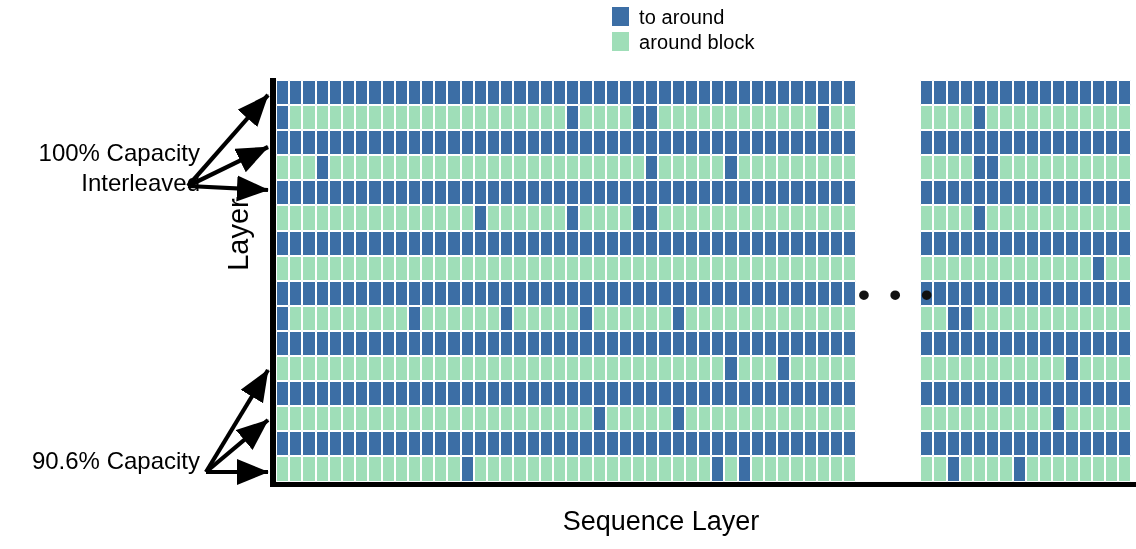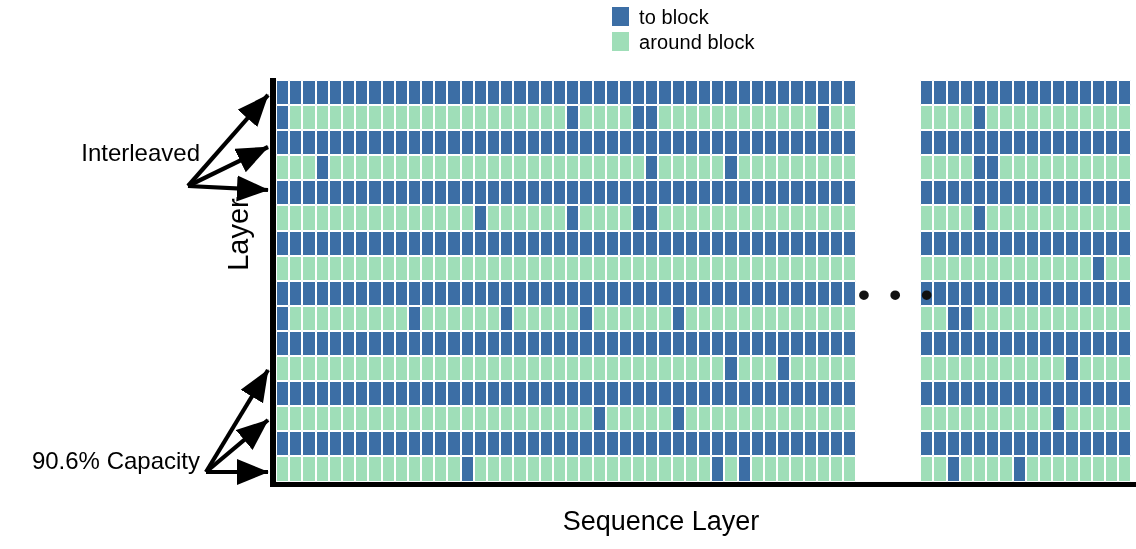--- a/index.html
+++ b/index.html
@@ -43,21 +43,21 @@
   #anno-bot{left:4px;top:446px;width:196px;}
   #arrows{position:absolute;left:0;top:0;width:1136px;height:549px;
           pointer-events:none;}
 </style>
 </head>
 <body>
 
 <div id="legend">
   <div class="legend-row">
     <span class="legend-swatch" style="background: rgb(60, 110, 165);"></span>
-    <span class="legend-label">to block</span>
+    <span class="legend-label">to around</span>
   </div>
   <div class="legend-row">
     <span class="legend-swatch" style="background: rgb(159, 222, 184);"></span>
     <span class="legend-label">around block</span>
   </div>
 </div>
 
 <div id="plot">
   <div id="axis-left"></div>
   <div id="axis-bottom"></div>
@@ -1093,20 +1093,21 @@
       </div>
   </div>
 </div>
 
 <div id="ellipsis">• • •</div>
 
 <div id="ylabel">Layer</div>
 <div id="xlabel">Sequence Layer</div>
 
 <div class="anno" id="anno-top">
+  <div>100% Capacity</div>
   <div>Interleaved</div>
 </div>
 <div class="anno" id="anno-bot">
   <div>90.6% Capacity</div>
 </div>
 
 <svg id="arrows" viewBox="0 0 1136 549" xmlns="http://www.w3.org/2000/svg">
   <defs>
     <marker id="ah" markerWidth="9" markerHeight="9" refX="7.4" refY="3.1" orient="auto" markerUnits="strokeWidth">
       <path d="M0,0 L7.6,3.1 L0,6.2 z" fill="#000"></path>

